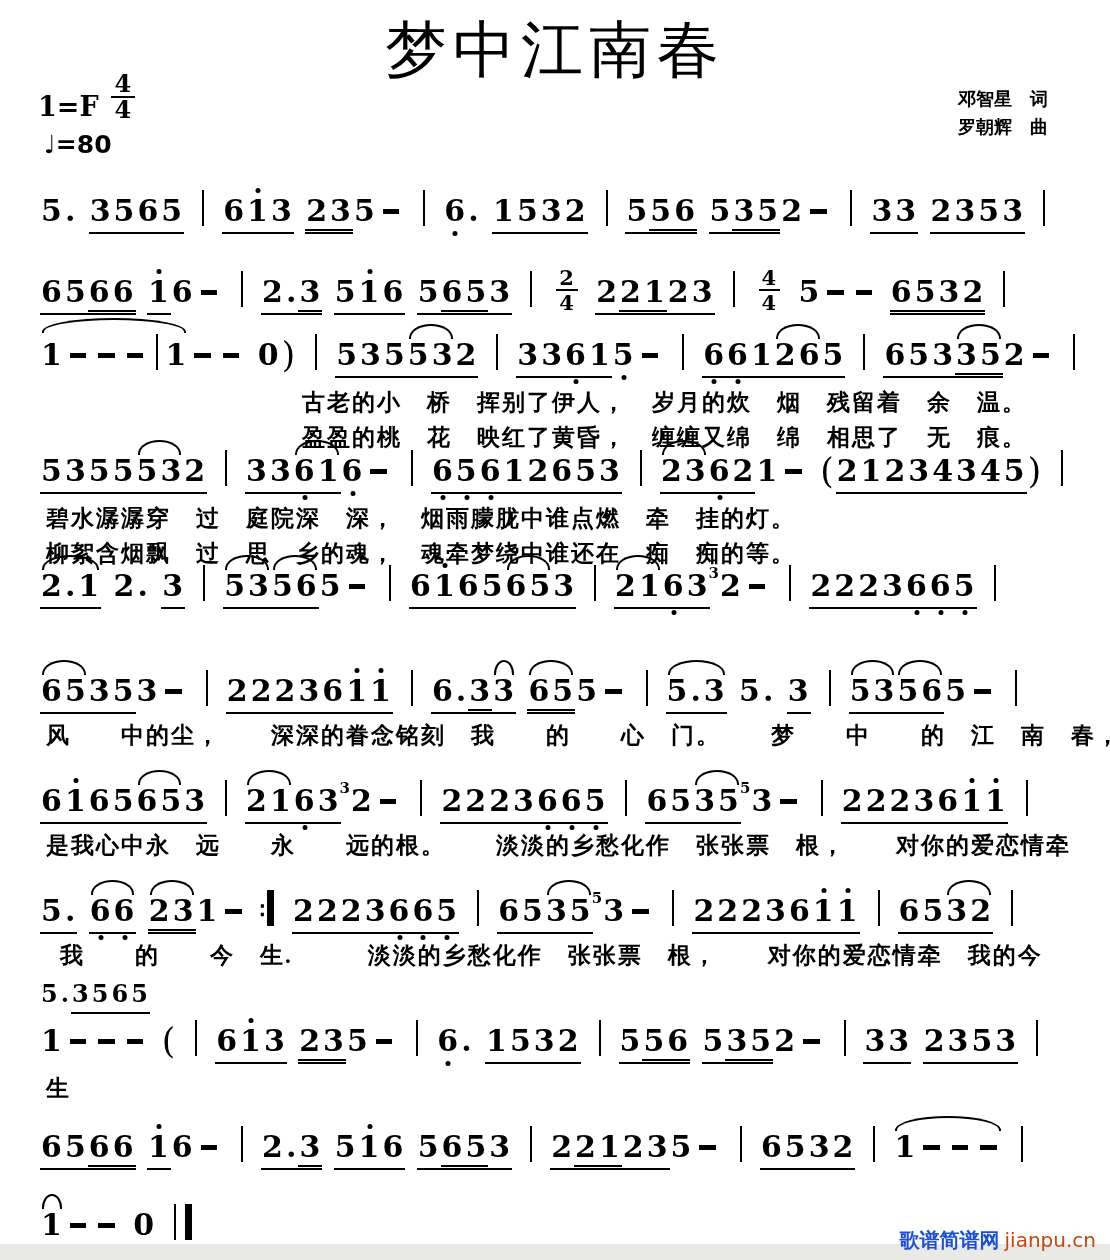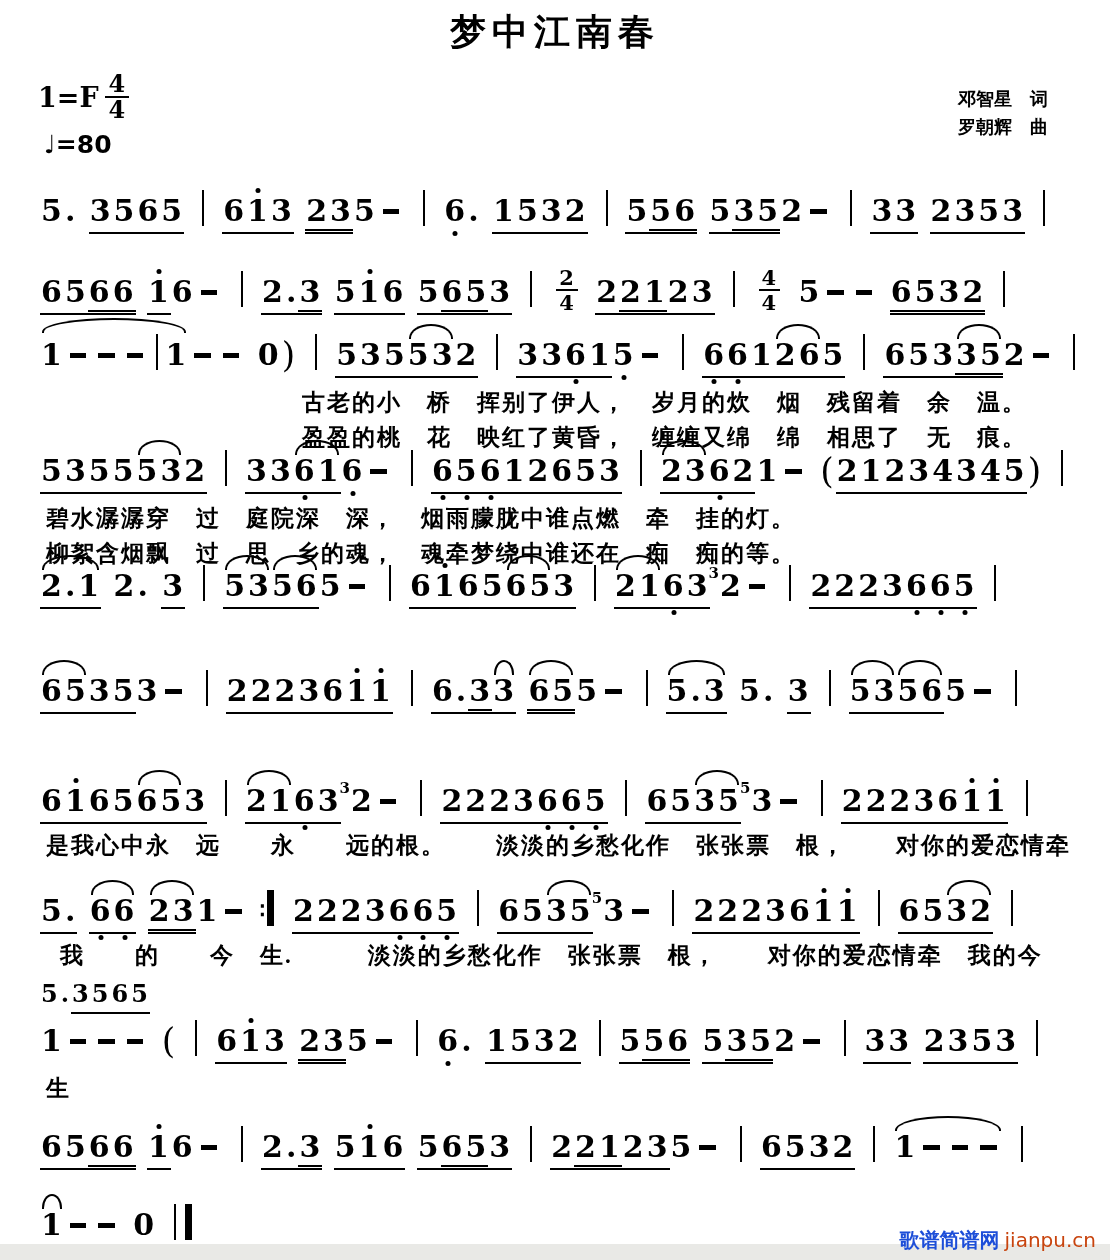--- a/index.html
+++ b/index.html
@@ -1,23 +1,23 @@
 <!DOCTYPE html>
 <html><head>
 <meta charset="utf-8">
 <style>
   html,body{margin:0;padding:0;}
   body{width:1110px;height:1260px;background:#ffffff;position:relative;overflow:hidden;
        font-family:"Liberation Serif", serif; color:#000;}
 
   
   .title{position:absolute;top:8px;left:0;width:100%;text-align:center;
-         font-size:36px;font-weight:bold;letter-spacing:6px;}
+         font-size:62px;font-weight:normal;letter-spacing:6px;}
   .keysig{position:absolute;left:38px;top:72px;font-size:27px;font-weight:bold;
-          display:flex;align-items:center;gap:6px;font-family:"DejaVu Serif",serif;}
+          display:flex;align-items:flex-end;gap:12px;font-family:"DejaVu Serif",serif;}
   .frac{display:inline-flex;flex-direction:column;text-align:center;line-height:1;}
   .frac span{display:block;font-size:24px;padding:0 4px;}
   .frac span:first-child{border-bottom:2px solid #000;}
   .tempo{position:absolute;left:44px;top:130px;font-size:25px;font-weight:bold;
          font-family:"DejaVu Sans","Liberation Sans",sans-serif;}
   .credits{position:absolute;right:62px;top:86px;font-size:18px;font-weight:bold;
            line-height:1.55;text-align:left;}
 
   
   .score{position:absolute;left:40px;right:32px;top:0;}
@@ -97,20 +97,21 @@
     <div class="sline" style="top: 436px;">
       <div class="nline"><span class="ug"><span class="note">5</span><span class="note">3</span><span class="note">5</span><span class="note">5</span><span class="slur"><span class="note">5</span><span class="note">3</span></span><span class="note">2</span></span><span class="sp"></span><span class="bar"></span><span class="sp"></span><span class="ug"><span class="note">3</span><span class="note">3</span></span><span class="ug"><span class="slur"><span class="note ob">6</span><span class="note">1</span></span></span><span class="note ob">6</span><span class="dash"></span><span class="sp"></span><span class="bar"></span><span class="sp"></span><span class="ug"><span class="note ob">6</span><span class="note ob">5</span><span class="note ob">6</span><span class="note">1</span></span><span class="ug"><span class="note">2</span><span class="note">6</span><span class="note">5</span><span class="note">3</span></span><span class="sp"></span><span class="bar"></span><span class="sp"></span><span class="ug"><span class="slur"><span class="note">2</span><span class="note">3</span></span><span class="note ob">6</span><span class="note">2</span></span><span class="note">1</span><span class="dash"></span><span class="sp"></span><span class="note paren">(</span><span class="ug"><span class="note">2</span><span class="note">1</span><span class="note">2</span><span class="note">3</span></span><span class="ug"><span class="note">4</span><span class="note">3</span><span class="note">4</span><span class="note">5</span></span><span class="note paren">)</span><span class="sp"></span><span class="bar"></span></div>
       <div class="lyrics" style="margin-left: 6px;">碧水潺潺穿　过　庭院深　深，　烟雨朦胧中谁点燃　牵　挂的灯。</div>
       <div class="lyrics" style="margin-left: 6px;">柳絮含烟飘　过　思　乡的魂，　魂牵梦绕中谁还在　痴　痴的等。</div>
     </div>
     <div class="sline" style="top: 551px;">
       <div class="nline"><span class="ug"><span class="slur"><span class="note">2</span><span class="note">.</span><span class="note">1</span></span></span><span class="sp"></span><span class="note">2</span><span class="note">.</span><span class="sp"></span><span class="ug"><span class="note">3</span></span><span class="sp"></span><span class="bar"></span><span class="sp"></span><span class="ug"><span class="slur"><span class="note">5</span><span class="note">3</span></span></span><span class="ug"><span class="slur"><span class="note">5</span><span class="note">6</span></span></span><span class="note">5</span><span class="dash"></span><span class="sp"></span><span class="bar"></span><span class="sp"></span><span class="ug"><span class="note">6</span><span class="note oa">1</span><span class="note">6</span><span class="note">5</span></span><span class="ug"><span class="slur"><span class="note">6</span><span class="note">5</span></span><span class="note">3</span></span><span class="sp"></span><span class="bar"></span><span class="sp"></span><span class="ug"><span class="slur"><span class="note">2</span><span class="note">1</span></span></span><span class="ug"><span class="note ob">6</span><span class="note">3</span></span><span class="grace">3</span><span class="note">2</span><span class="dash"></span><span class="sp"></span><span class="bar"></span><span class="sp"></span><span class="ug"><span class="note">2</span><span class="note">2</span><span class="note">2</span><span class="note">3</span></span><span class="ug"><span class="note ob">6</span><span class="note ob">6</span><span class="note ob">5</span></span><span class="sp"></span><span class="bar"></span></div>
     </div>
     <div class="sline" style="top: 656px;">
       <div class="nline"><span class="ug"><span class="slur"><span class="note">6</span><span class="note">5</span></span></span><span class="ug"><span class="note">3</span><span class="note">5</span></span><span class="note">3</span><span class="dash"></span><span class="sp"></span><span class="bar"></span><span class="sp"></span><span class="ug"><span class="note">2</span><span class="note">2</span><span class="note">2</span><span class="note">3</span></span><span class="ug"><span class="note">6</span><span class="note oa">1</span><span class="note oa">1</span></span><span class="sp"></span><span class="bar"></span><span class="sp"></span><span class="ug"><span class="note">6</span><span class="note">.</span><span class="ug"><span class="note">3</span></span></span><span class="ug"><span class="slur"><span class="note">3</span></span></span><span class="sp"></span><span class="ug"><span class="ug"><span class="slur"><span class="note">6</span><span class="note">5</span></span></span></span><span class="note">5</span><span class="dash"></span><span class="sp"></span><span class="bar"></span><span class="sp"></span><span class="ug"><span class="slur"><span class="note">5</span><span class="note">.</span><span class="note">3</span></span></span><span class="sp"></span><span class="note">5</span><span class="note">.</span><span class="sp"></span><span class="ug"><span class="note">3</span></span><span class="sp"></span><span class="bar"></span><span class="sp"></span><span class="ug"><span class="slur"><span class="note">5</span><span class="note">3</span></span></span><span class="ug"><span class="slur"><span class="note">5</span><span class="note">6</span></span></span><span class="note">5</span><span class="dash"></span><span class="sp"></span><span class="bar"></span></div>
+      <div class="lyrics" style="margin-left: 6px;">风　　中的尘，　　深深的眷念铭刻　我　　的　　心　门。　　梦　　中　　的　江　南　春，</div>
     </div>
     <div class="sline" style="top: 766px;">
       <div class="nline"><span class="ug"><span class="note">6</span><span class="note oa">1</span><span class="note">6</span><span class="note">5</span></span><span class="ug"><span class="slur"><span class="note">6</span><span class="note">5</span></span><span class="note">3</span></span><span class="sp"></span><span class="bar"></span><span class="sp"></span><span class="ug"><span class="slur"><span class="note">2</span><span class="note">1</span></span></span><span class="ug"><span class="note ob">6</span><span class="note">3</span></span><span class="grace">3</span><span class="note">2</span><span class="dash"></span><span class="sp"></span><span class="bar"></span><span class="sp"></span><span class="ug"><span class="note">2</span><span class="note">2</span><span class="note">2</span><span class="note">3</span></span><span class="ug"><span class="note ob">6</span><span class="note ob">6</span><span class="note ob">5</span></span><span class="sp"></span><span class="bar"></span><span class="sp"></span><span class="ug"><span class="note">6</span><span class="note">5</span></span><span class="ug"><span class="slur"><span class="note">3</span><span class="note">5</span></span></span><span class="grace">5</span><span class="note">3</span><span class="dash"></span><span class="sp"></span><span class="bar"></span><span class="sp"></span><span class="ug"><span class="note">2</span><span class="note">2</span><span class="note">2</span><span class="note">3</span></span><span class="ug"><span class="note">6</span><span class="note oa">1</span><span class="note oa">1</span></span><span class="sp"></span><span class="bar"></span></div>
       <div class="lyrics" style="margin-left: 6px;">是我心中永　远　　永　　远的根。　　淡淡的乡愁化作　张张票　根，　　对你的爱恋情牵</div>
     </div>
     <div class="sline" style="top: 876px;">
       <div class="nline"><span class="ug"><span class="note">5</span><span class="note">.</span></span><span class="sp"></span><span class="ug"><span class="slur"><span class="note ob">6</span><span class="note ob">6</span></span></span><span class="sp"></span><span class="ug"><span class="ug"><span class="slur"><span class="note">2</span><span class="note">3</span></span></span></span><span class="note">1</span><span class="dash"></span><span class="sp"></span><span class="rpt"><span class="rdots">∶</span><span class="bar thick"></span></span><span class="sp"></span><span class="ug"><span class="note">2</span><span class="note">2</span><span class="note">2</span><span class="note">3</span></span><span class="ug"><span class="note ob">6</span><span class="note ob">6</span><span class="note ob">5</span></span><span class="sp"></span><span class="bar"></span><span class="sp"></span><span class="ug"><span class="note">6</span><span class="note">5</span></span><span class="ug"><span class="slur"><span class="note">3</span><span class="note">5</span></span></span><span class="grace">5</span><span class="note">3</span><span class="dash"></span><span class="sp"></span><span class="bar"></span><span class="sp"></span><span class="ug"><span class="note">2</span><span class="note">2</span><span class="note">2</span><span class="note">3</span></span><span class="ug"><span class="note">6</span><span class="note oa">1</span><span class="note oa">1</span></span><span class="sp"></span><span class="bar"></span><span class="sp"></span><span class="ug"><span class="note">6</span><span class="note">5</span></span><span class="ug"><span class="slur"><span class="note">3</span><span class="note">2</span></span></span><span class="sp"></span><span class="bar"></span></div>
       <div class="lyrics" style="margin-left: 20px;">我　　的　　今　生.　　　淡淡的乡愁化作　张张票　根，　　对你的爱恋情牵　我的今</div>
     </div>
     <div class="sline small" style="top: 976px;">

